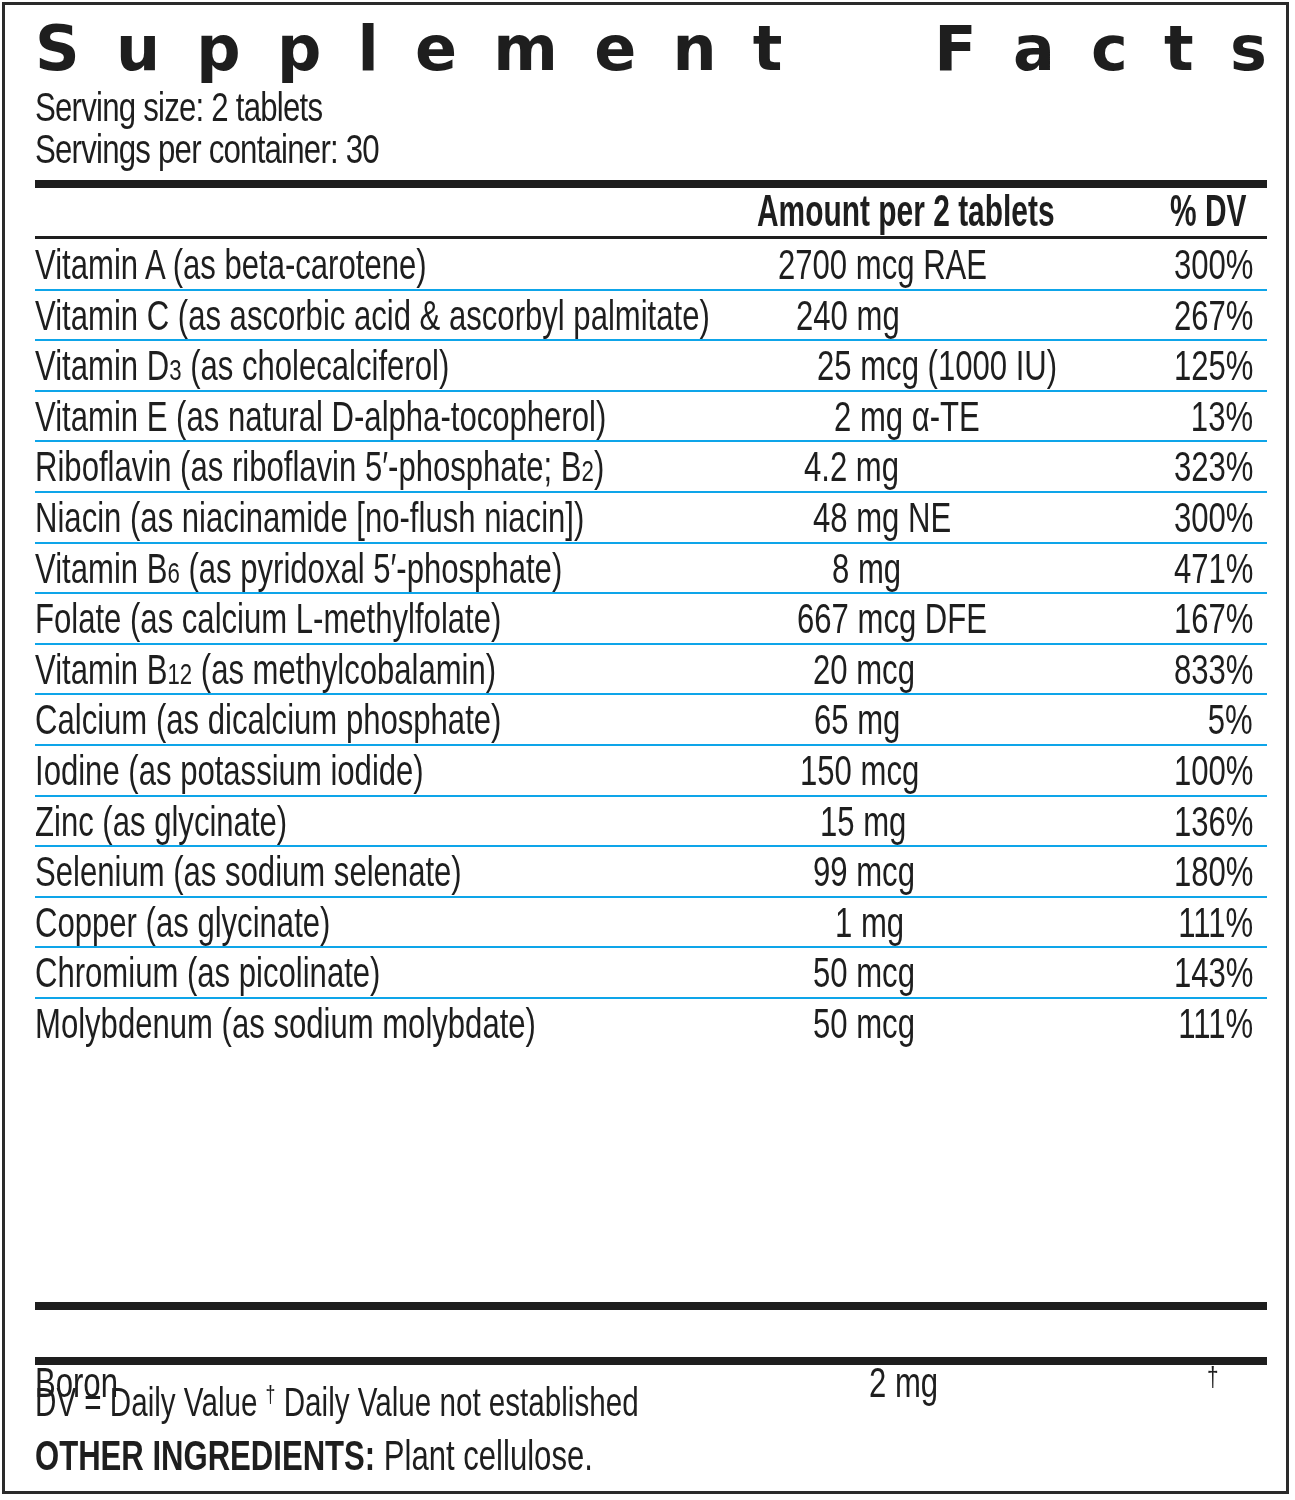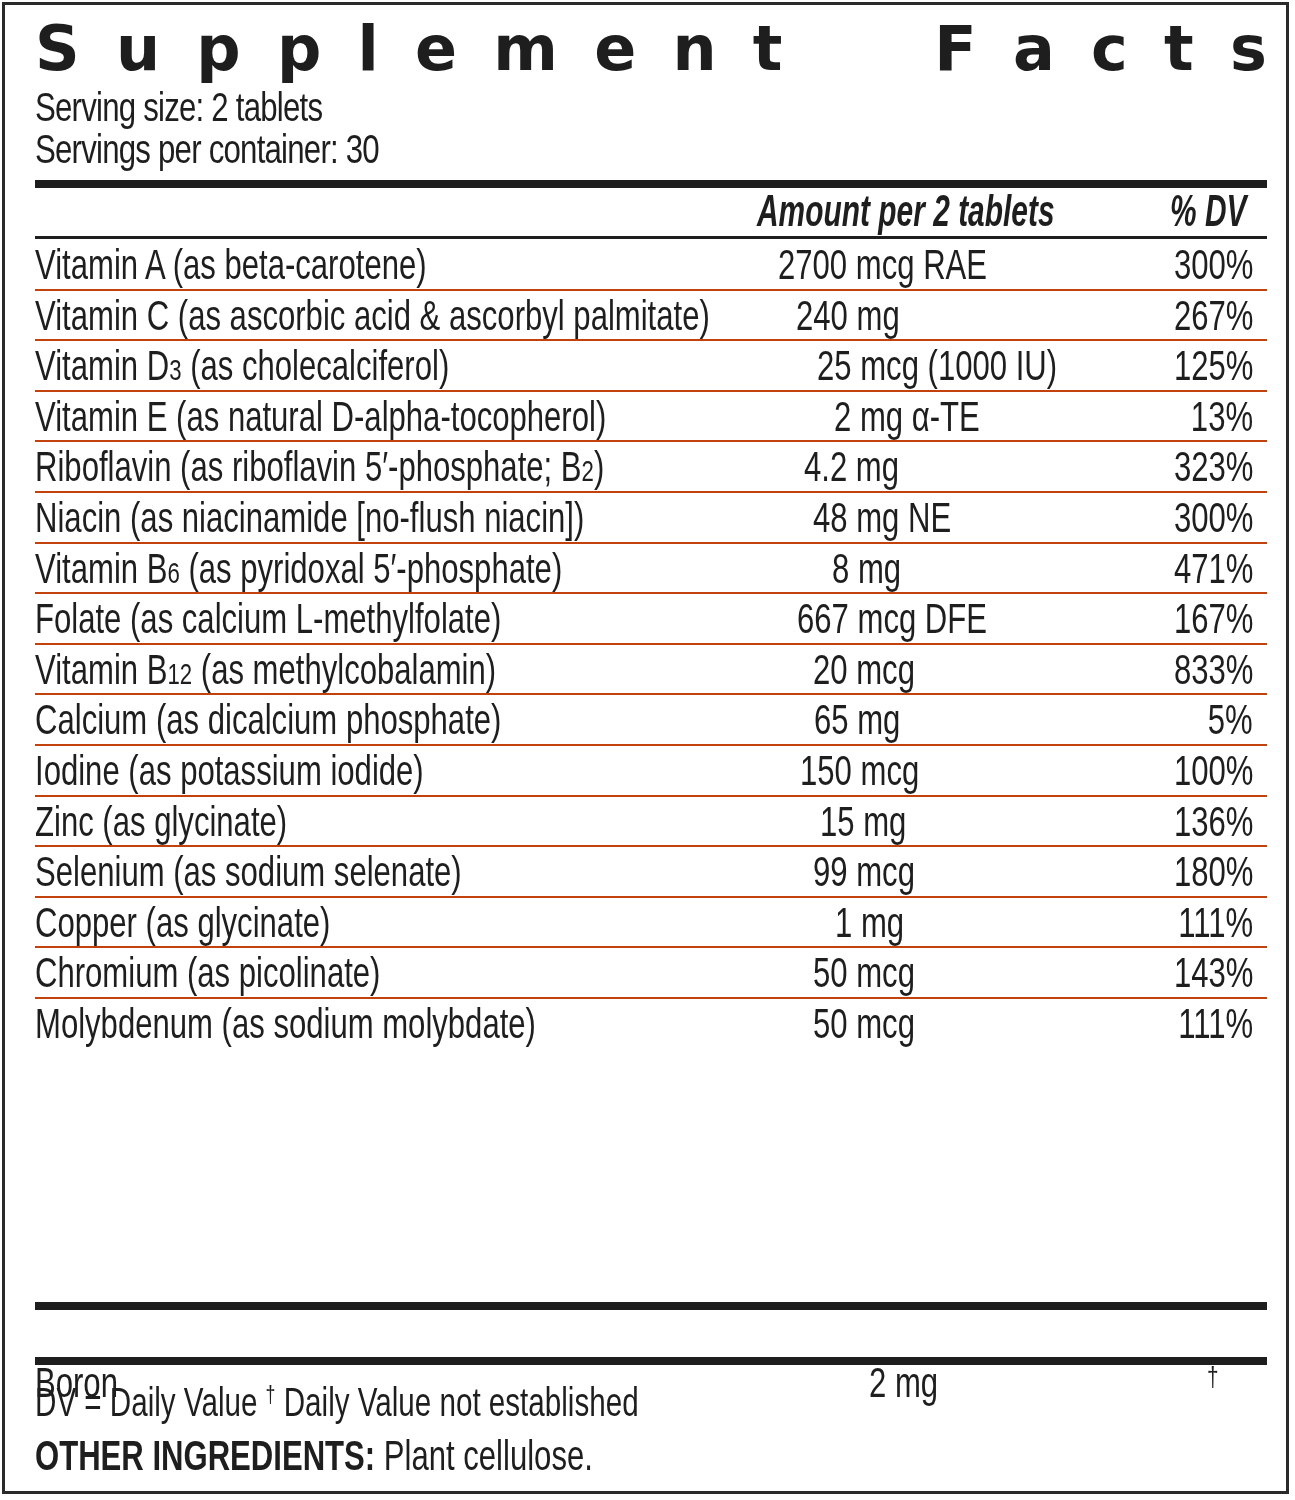--- a/index.html
+++ b/index.html
@@ -16,33 +16,33 @@
     display: flex; justify-content: space-between; white-space: nowrap;
   }
   .title span { display: inline-block; }
   .serving {
     position: absolute; left: 0; top: 86px; font-size: 40px; line-height: 42px;
     font-family: "Liberation Sans", sans-serif; letter-spacing: -1px;
     transform: scaleX(0.78); transform-origin: left top; white-space: nowrap; color: #1e1e1e;
   }
   .thickbar { position: absolute; left: 0; width: 1232px; height: 8px; background: #1e1e1e; }
   .thinbar { position: absolute; left: 0; width: 1232px; height: 3px; background: #1e1e1e; }
-  .hdr { position: absolute; top: 186px; height: 50px; width: 1232px; font-style: italic; }
+  .hdr { position: absolute; top: 186px; height: 50px; width: 1232px; }
   .hdr-amount {
     position: absolute; left: 722px; top: 0; font-family: "Liberation Sans", sans-serif;
     font-weight: bold; font-size: 44px; line-height: 50px; white-space: nowrap;
     transform: scaleX(0.68); transform-origin: left top; color: #1e1e1e;
   }
   .hdr-dv {
     position: absolute; left: 1135px; top: 0; font-family: "Liberation Sans", sans-serif;
     font-weight: bold; font-size: 44px; line-height: 50px; white-space: nowrap;
     transform: scaleX(0.68); transform-origin: left top; color: #1e1e1e;
   }
   .rows { position: absolute; left: 0; top: 240px; width: 1232px; }
-  .row { position: relative; height: 50.6px; border-bottom: 2px solid #c2410c; box-sizing: border-box; }
+  .row { position: relative; height: 50.6px; border-bottom: 2px solid #0ea5e9; box-sizing: border-box; }
   .row.last { border-bottom: none; }
   .cell {
     position: absolute; top: 2px; font-family: "Liberation Sans", sans-serif;
     font-size: 42px; line-height: 46px; white-space: nowrap; color: #1e1e1e;
     transform: scaleX(0.74); transform-origin: left top;
   }
   .cell.name { left: 0; }
   .cell.amt { transform-origin: left top; }
   .cell.dv { transform-origin: right top; right: 14px; text-align: right; }
   .cell.dv.dagger { font-size: 28px; line-height: 30px; top: 4px; right: 48px; }

